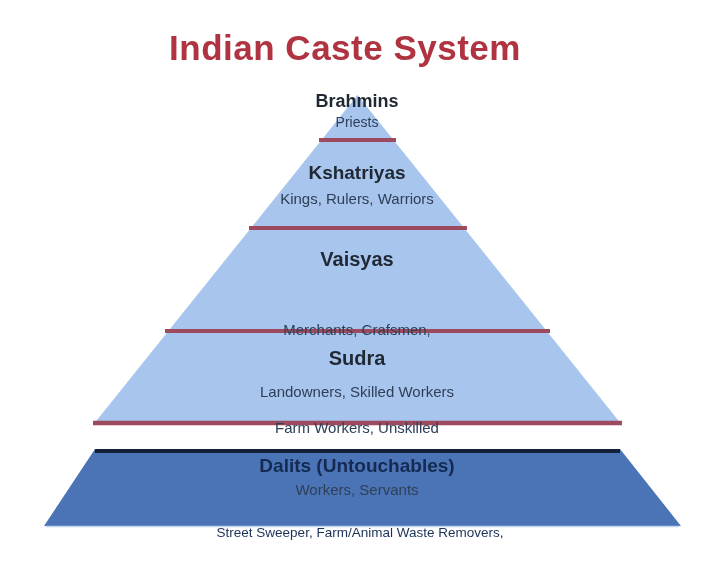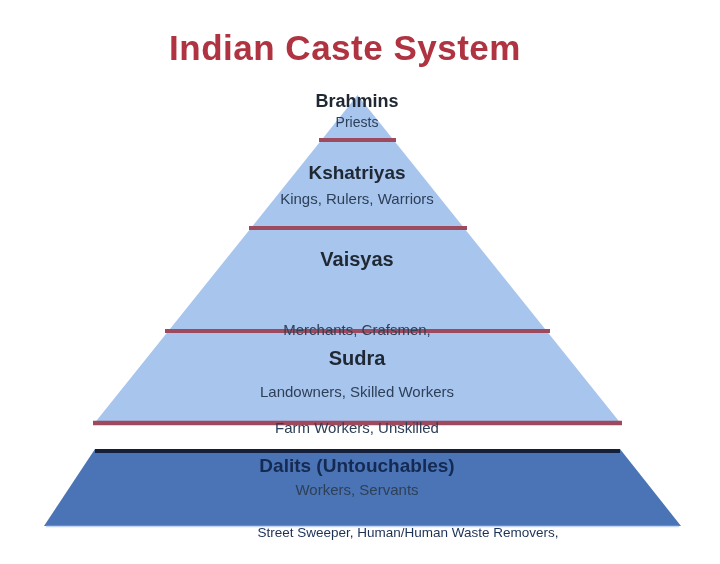--- a/index.html
+++ b/index.html
@@ -4,21 +4,20 @@
 <style>
   * { margin: 0; padding: 0; box-sizing: border-box; }
   html, body { background: #ffffff; }
   .canvas {
     position: relative;
     width: 720px;
     height: 564px;
     background: #ffffff;
     overflow: hidden;
     font-family: "Liberation Sans", "DejaVu Sans", sans-serif;
-    padding-left: 48px;
   }
   .shapes { position: absolute; left: 0; top: 0; width: 720px; height: 564px; }
   .txt {
     position: absolute;
     width: 720px;
     text-align: center;
     white-space: pre;
     line-height: 1.0;
   }
   .title {
@@ -74,17 +73,17 @@
   </div>
 
   <div class="txt layer-name name-sudra">Sudra</div>
   <div class="txt layer-sub sub-sudra">
     <div>Farm Workers, Unskilled</div>
     <div>Workers, Servants</div>
   </div>
 
   <div class="txt layer-name name-dalits">Dalits (Untouchables)</div>
   <div class="txt sub-dalits">
-    <div>Street Sweeper, Human/Human Waste Removers,</div>
+    <div>Street Sweeper, Farm/Animal Waste Removers,</div>
     
   </div>
 
 </div>
 
 </body></html>

